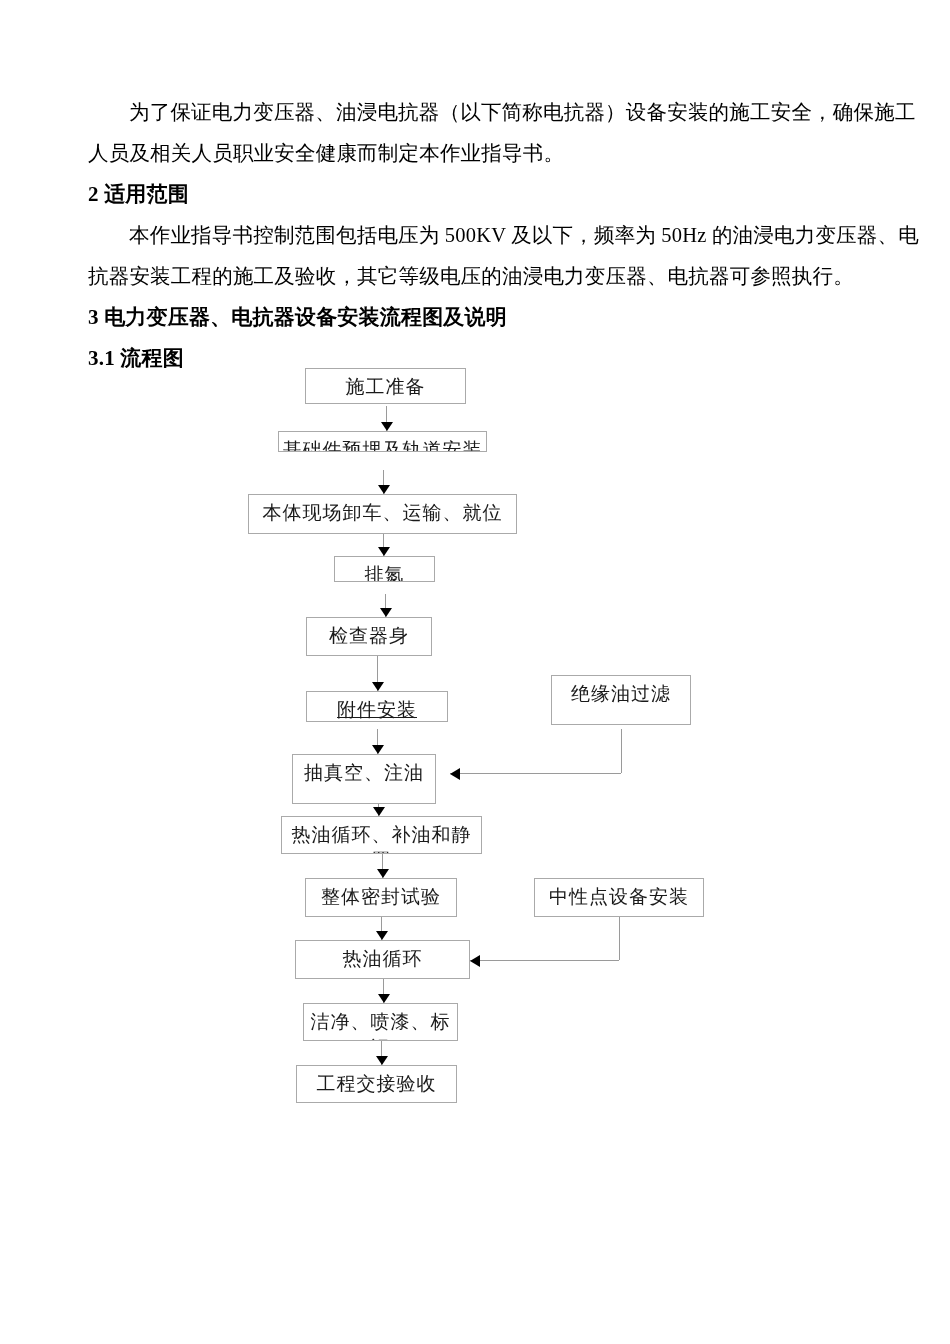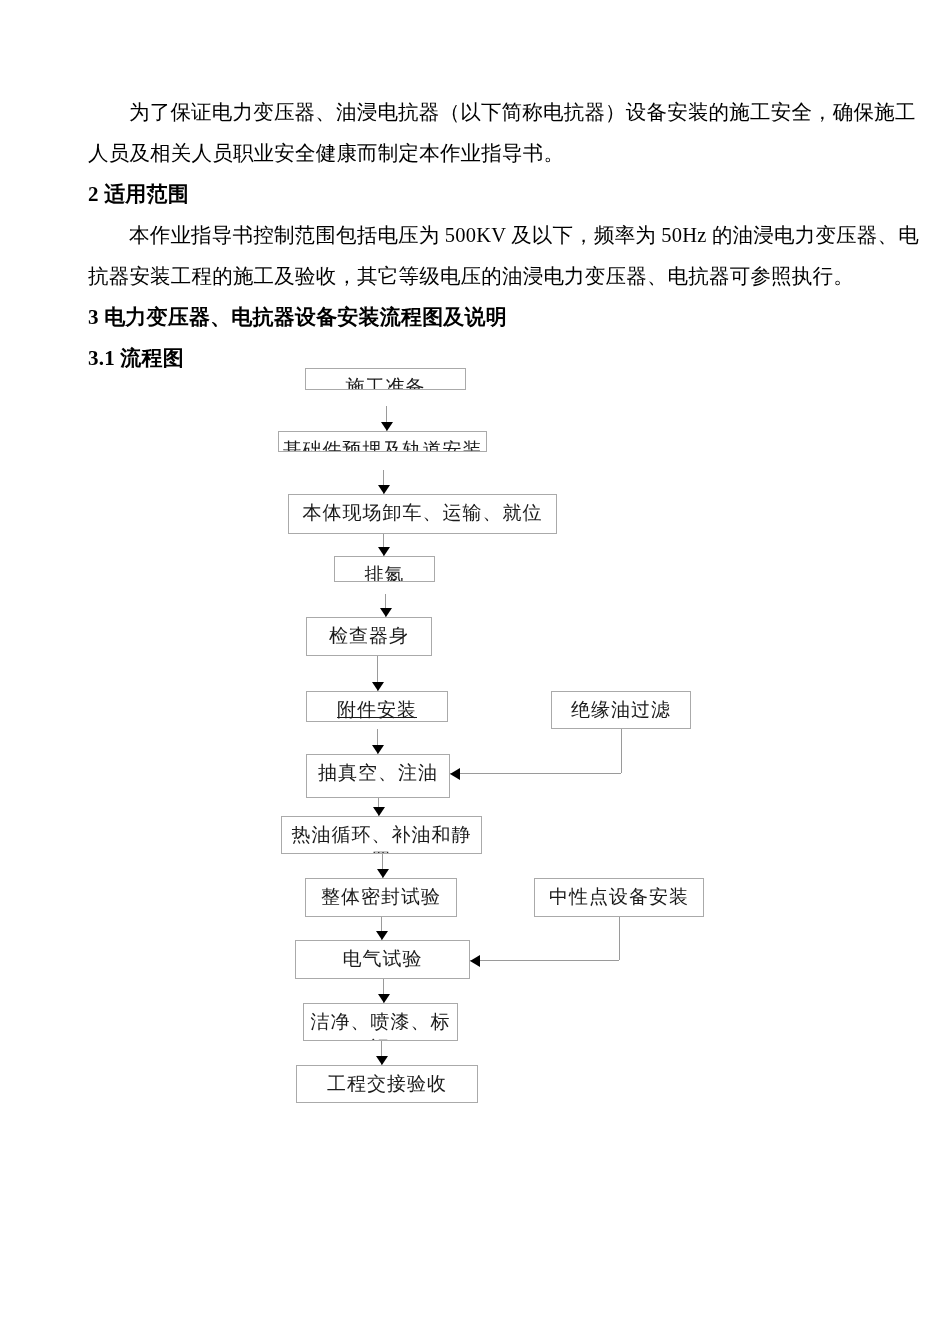--- a/index.html
+++ b/index.html
@@ -130,30 +130,30 @@
       <div class="arrow-down" style="left: 376.5px; top: 869px;"></div>
       <div class="seg vline" style="left: 381px; top: 917px; height: 23px;"></div>
       <div class="arrow-down" style="left: 375.5px; top: 931px;"></div>
       <div class="seg vline" style="left: 619px; top: 917px; height: 43px;"></div>
       <div class="seg hline" style="left: 470px; top: 960px; width: 149px;"></div>
       <div class="arrow-left" style="left: 470px; top: 954.5px;"></div>
       <div class="seg vline" style="left: 383px; top: 979px; height: 24px;"></div>
       <div class="arrow-down" style="left: 377.5px; top: 994px;"></div>
       <div class="seg vline" style="left: 381px; top: 1041px; height: 24px;"></div>
       <div class="arrow-down" style="left: 375.5px; top: 1056px;"></div>
-      <div class="node" style="left: 305px; top: 368px; width: 161px; height: 22px;"><span>施工准备</span></div>
+      <div class="node" style="left: 305px; top: 368px; width: 161px; height: 36px;"><span>施工准备</span></div>
       <div class="node" style="left: 278px; top: 431px; width: 209px; height: 21px;"><span>基础件预埋及轨道安装</span></div>
-      <div class="node" style="left: 248px; top: 494px; width: 269px; height: 40px; margin-left: 40px;"><span>本体现场卸车、运输、就位</span></div>
+      <div class="node" style="left: 248px; top: 494px; width: 269px; height: 40px;"><span>本体现场卸车、运输、就位</span></div>
       <div class="node" style="left: 334px; top: 556px; width: 101px; height: 26px;"><span>排氮</span></div>
       <div class="node" style="left: 306px; top: 617px; width: 126px; height: 39px;"><span>检查器身</span></div>
       <div class="node" style="left: 306px; top: 691px; width: 142px; height: 31px; text-decoration: underline;"><span>附件安装</span></div>
-      <div class="node" style="left: 551px; top: 691px; width: 140px; height: 38px;"><span>绝缘油过滤</span></div>
-      <div class="node" style="left: 306px; top: 754px; width: 144px; height: 44px;"><span>抽真空、注油</span></div>
+      <div class="node" style="left: 551px; top: 675px; width: 140px; height: 50px;"><span>绝缘油过滤</span></div>
+      <div class="node" style="left: 292px; top: 754px; width: 144px; height: 50px;"><span>抽真空、注油</span></div>
       <div class="node" style="left: 281px; top: 816px; width: 201px; height: 38px;"><span>热油循环、补油和静置</span></div>
       <div class="node" style="left: 305px; top: 878px; width: 152px; height: 39px;"><span>整体密封试验</span></div>
       <div class="node" style="left: 534px; top: 878px; width: 170px; height: 39px;"><span>中性点设备安装</span></div>
-      <div class="node" style="left: 295px; top: 940px; width: 175px; height: 39px;"><span>电气试验</span></div>
+      <div class="node" style="left: 295px; top: 940px; width: 175px; height: 39px;"><span>热油循环</span></div>
       <div class="node" style="left: 303px; top: 1003px; width: 155px; height: 38px;"><span>洁净、喷漆、标识</span></div>
-      <div class="node" style="left: 296px; top: 1065px; width: 182px; height: 38px;"><span>工程交接验收</span></div>
+      <div class="node" style="left: 296px; top: 1065px; width: 161px; height: 38px;"><span>工程交接验收</span></div>
     </div>
 
 
 </div>
 
 </body></html>

